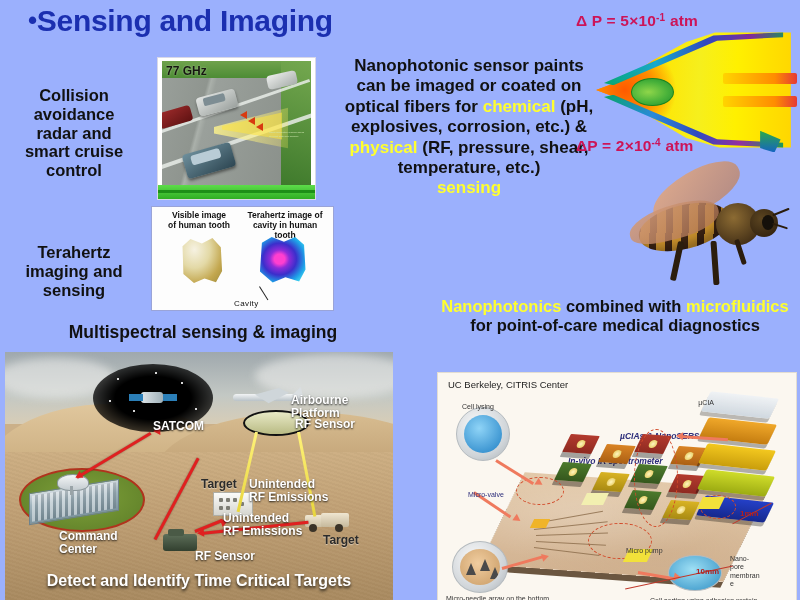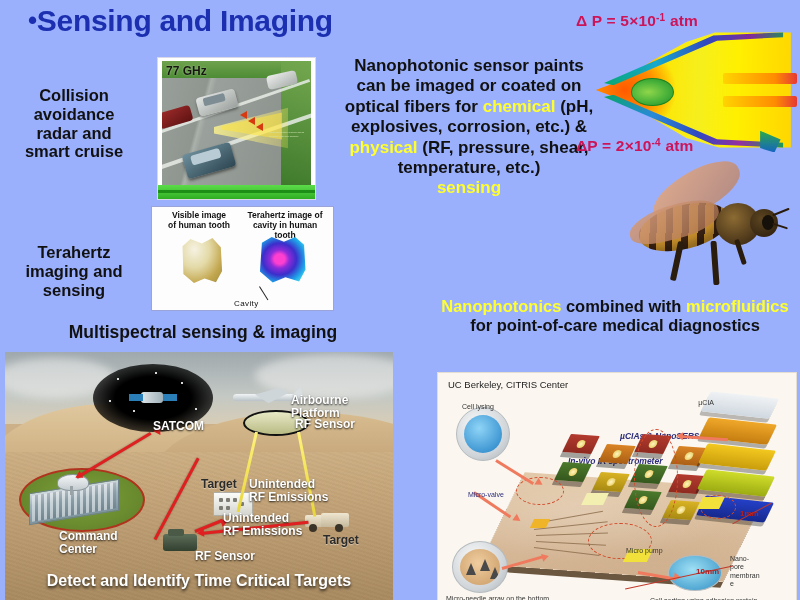--- a/index.html
+++ b/index.html
@@ -325,20 +325,21 @@
 
   <div class="title">
     <span class="bullet">•</span><span>Sensing and Imaging</span>
   </div>
 
   <div class="left-text" id="lt1">
     <div>Collision</div>
     <div>avoidance</div>
     <div>radar and</div>
     <div>smart cruise</div>
+    <div>control</div>
   </div>
   <div class="left-text" id="lt2">
     <div>Terahertz</div>
     <div>imaging and</div>
     <div>sensing</div>
   </div>
 
   <div class="radar">
     <div class="road">
       <div class="grass-top"></div>

